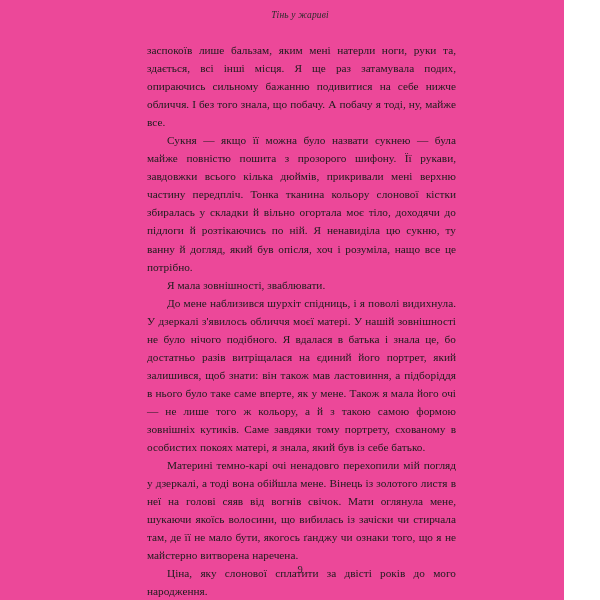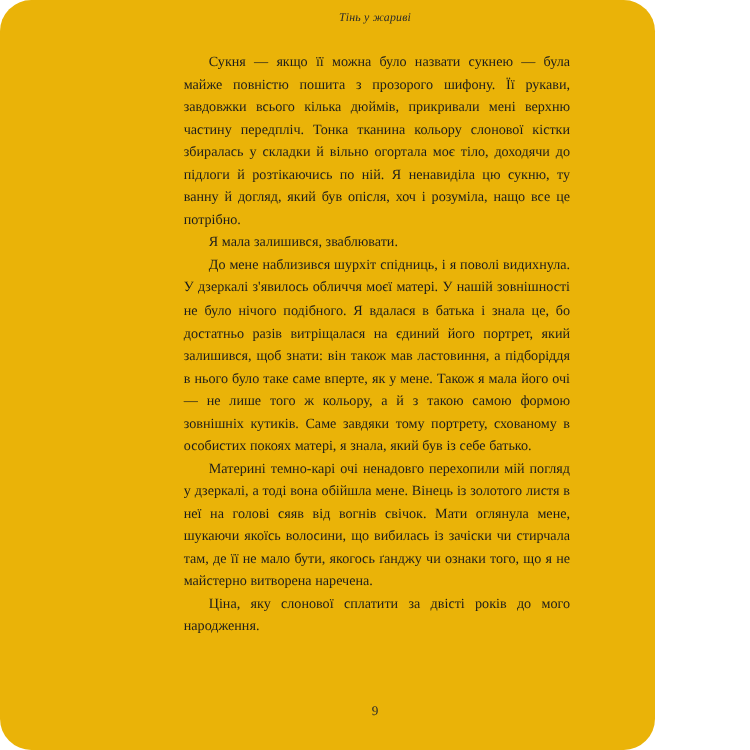--- a/index.html
+++ b/index.html
@@ -11,25 +11,24 @@
     width: 600px;
     height: 600px;
     background: #ffffff;
     font-family: "Liberation Serif", "DejaVu Serif", serif;
     color: #1a1a1a;
     overflow: hidden;
   }
 
   .page {
     position: relative;
-    width: 524px;
+    width: 564px;
     height: 600px;
     box-sizing: border-box;
-    background: #eab308;
-    border-radius: 25px;
+    background: #ec4899;
   }
 
   
   .running-head {
     position: absolute;
     top: 8px;
     left: 0;
     width: 600px;
     text-align: center;
     font-style: italic;
@@ -80,24 +79,25 @@
 </style>
 </head>
 <body>
 
 <div class="page">
 
   <div class="running-head">Тінь у жариві</div>
 
   <div class="text-block">
 
+    <p class="para no-indent">заспокоїв лише бальзам, яким мені натерли ноги, руки та, здається, всі інші місця. Я ще раз затамувала подих, опираючись сильному бажанню подивитися на себе нижче обличчя. І без того знала, що побачу. А побачу я тоді, ну, майже все.</p>
 
     <p class="para">Сукня — якщо її можна було назвати сукнею — була майже повністю пошита з прозорого шифону. Її рукави, завдовжки всього кілька дюймів, прикривали мені верхню частину передпліч. Тонка тканина кольору слонової кістки збиралась у складки й вільно огортала моє тіло, доходячи до підлоги й розтікаючись по ній. Я ненавиділа цю сукню, ту ванну й догляд, який був опісля, хоч і розуміла, нащо все це потрібно.</p>
 
-    <p class="para">Я мала залишився, зваблювати.</p>
+    <p class="para">Я мала зовнішності, зваблювати.</p>
 
     <p class="para">До мене наблизився шурхіт спідниць, і я поволі видихнула. У дзеркалі з'явилось обличчя моєї матері. У нашій зовнішності не було нічого подібного. Я вдалася в батька і знала це, бо достатньо разів витріщалася на єдиний його портрет, який залишився, щоб знати: він також мав ластовиння, а підборіддя в нього було таке саме вперте, як у мене. Також я мала його очі — не лише того ж кольору, а й з такою самою формою зовнішніх кутиків. Саме завдяки тому портрету, схованому в особистих покоях матері, я знала, який був із себе батько.</p>
 
     <p class="para">Материні темно-карі очі ненадовго перехопили мій погляд у дзеркалі, а тоді вона обійшла мене. Вінець із золотого листя в неї на голові сяяв від вогнів свічок. Мати оглянула мене, шукаючи якоїсь волосини, що вибилась із зачіски чи стирчала там, де її не мало бути, якогось ґанджу чи ознаки того, що я не майстерно витворена наречена.</p>
 
     <p class="para">Ціна, яку слонової сплатити за двісті років до мого народження.</p>
 
   </div>
 
   <div class="folio">9</div>

